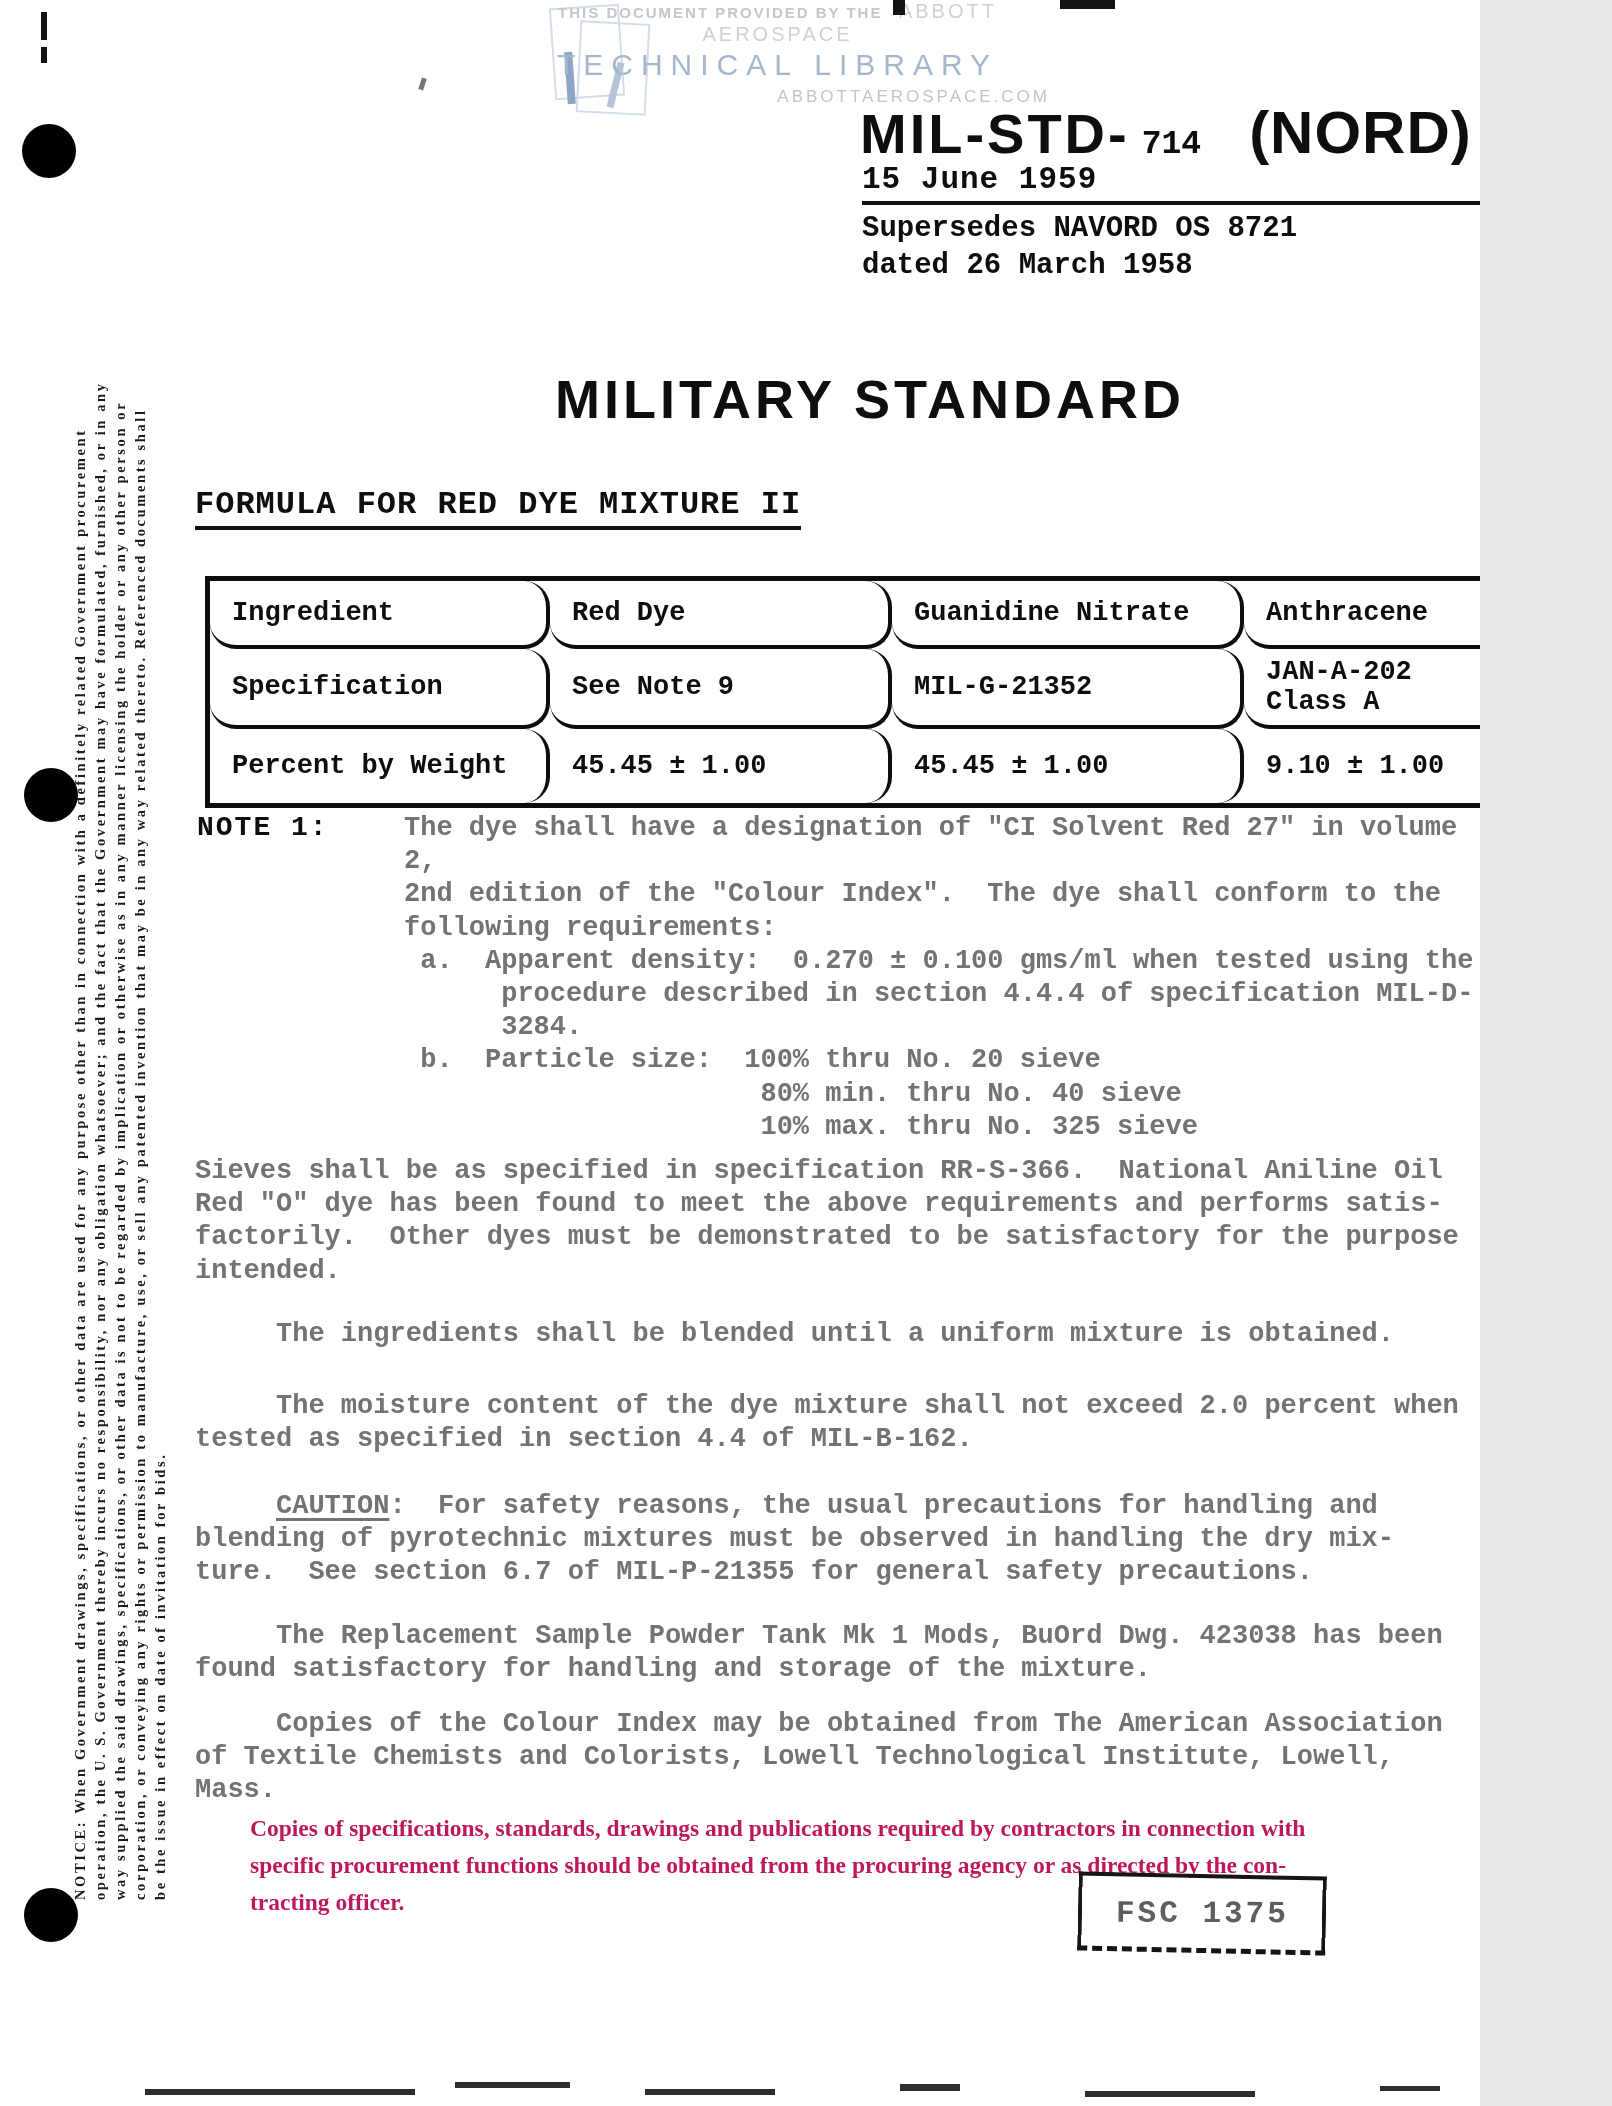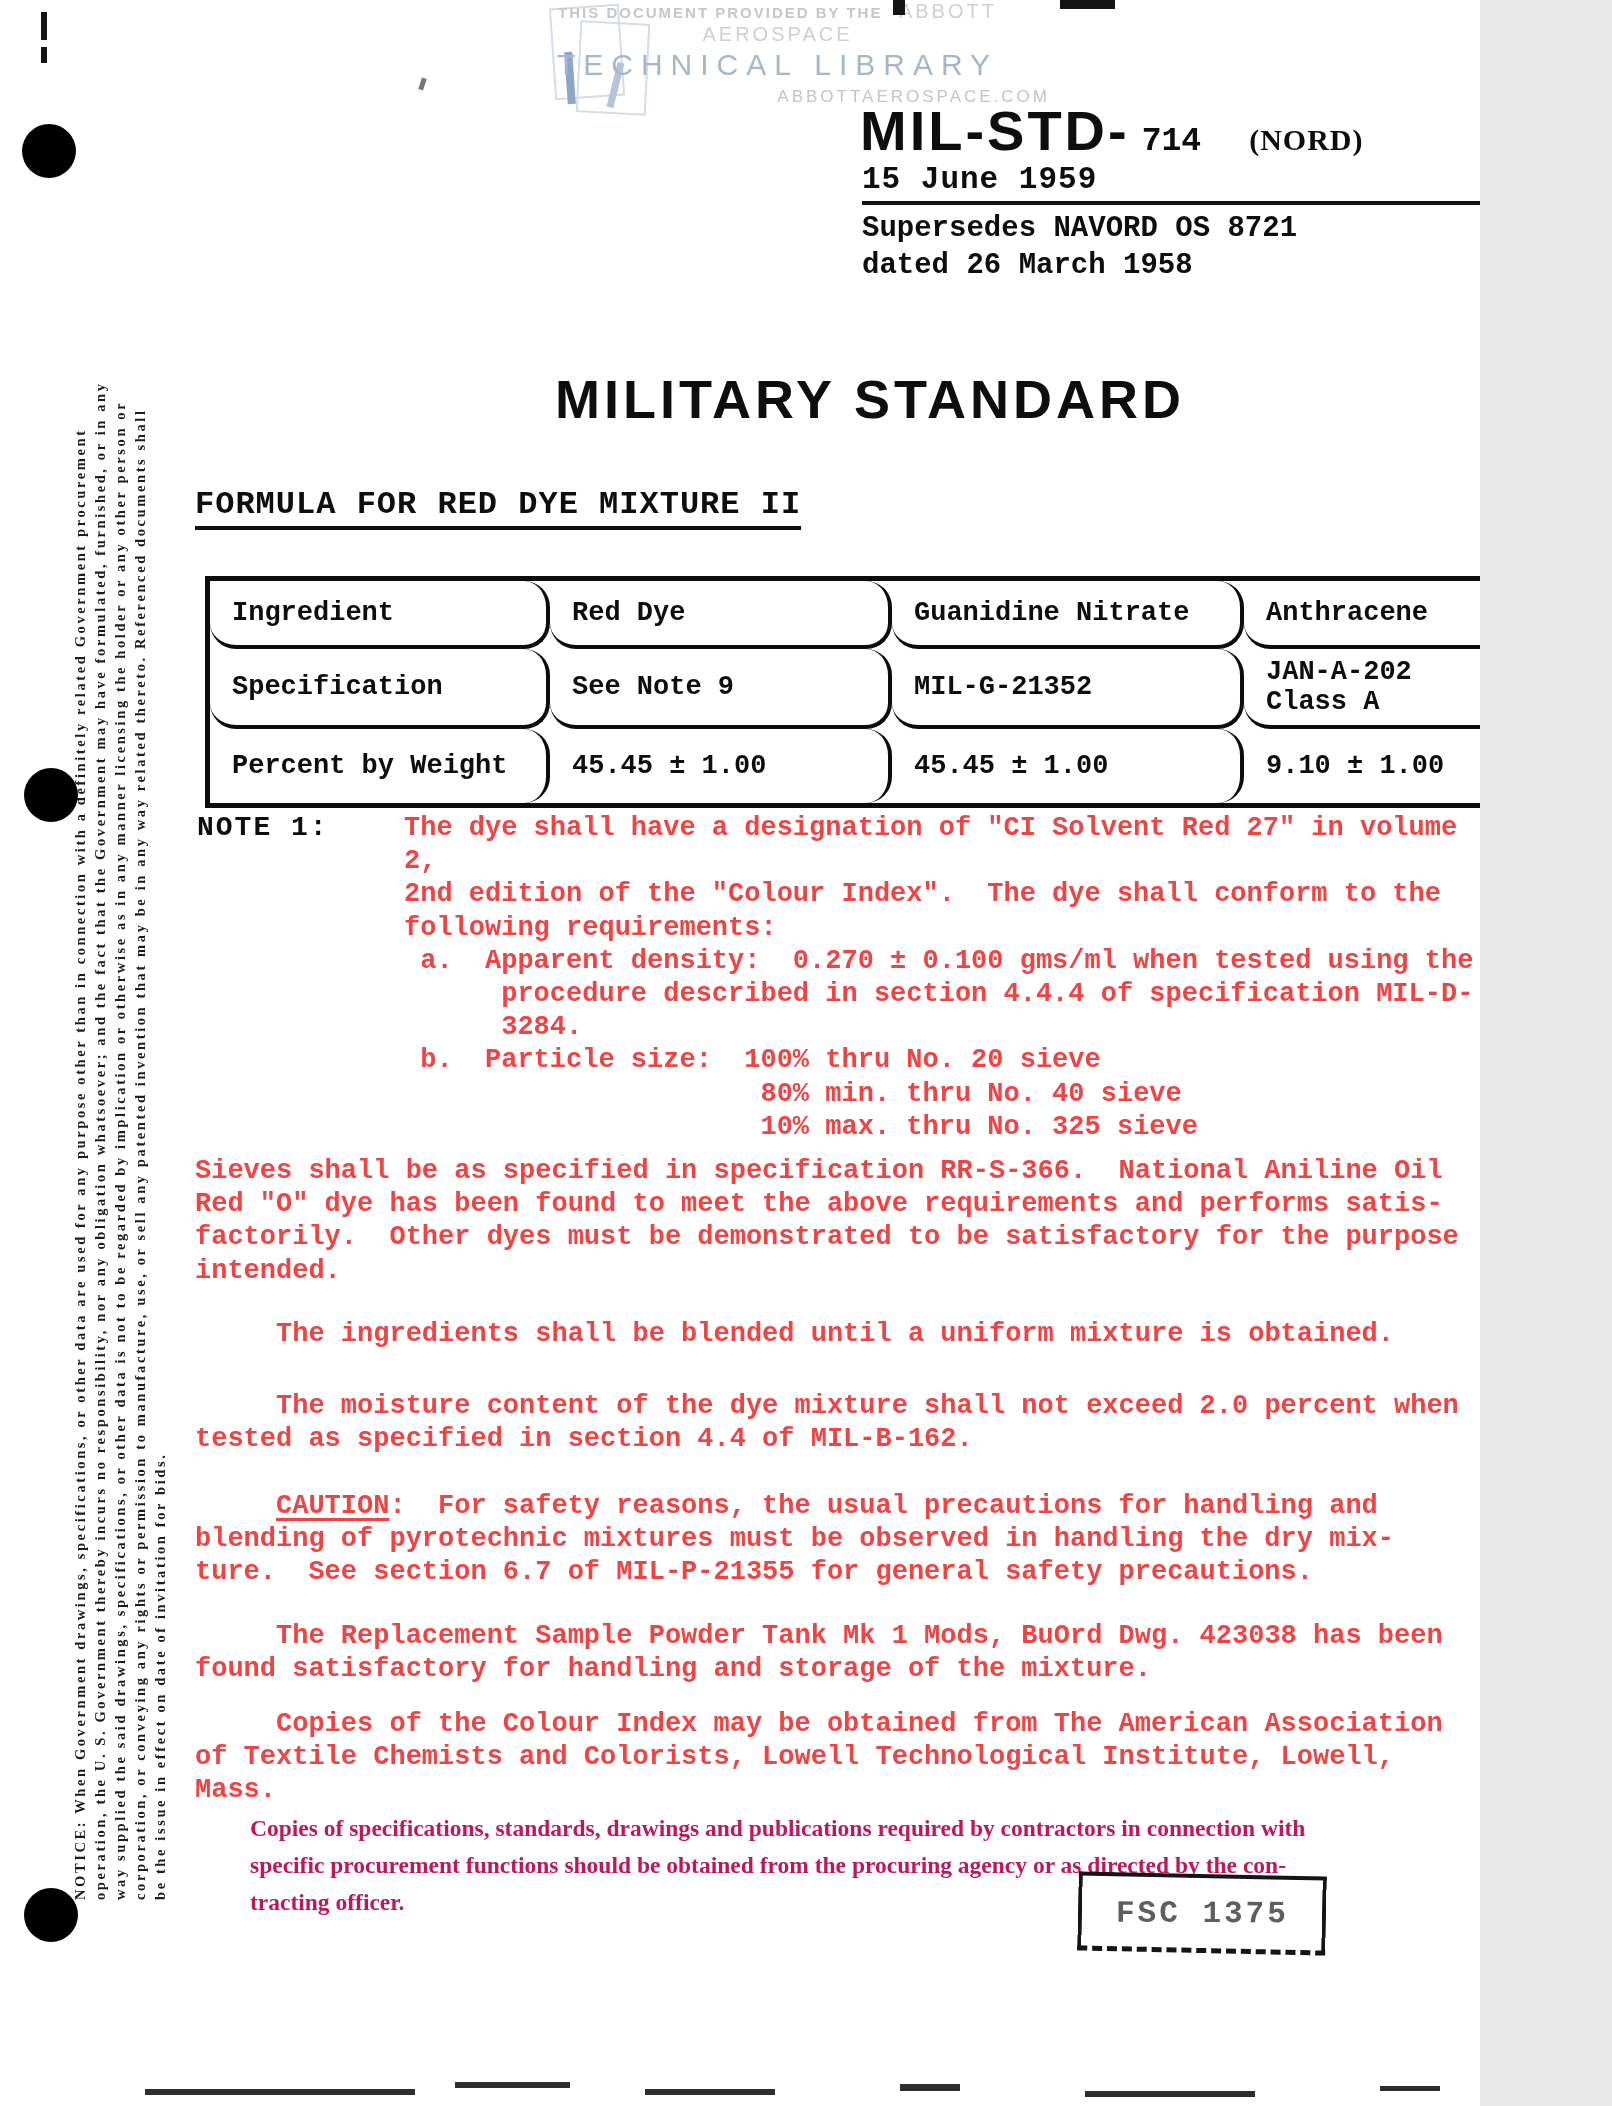--- a/index.html
+++ b/index.html
@@ -24,21 +24,21 @@
   .notice{position:absolute;left:72px;top:88px;height:1812px;display:flex;gap:3px;overflow:hidden;}
   .notice div{writing-mode:vertical-rl;transform:rotate(180deg);height:100%;
               font-family:"Liberation Serif",serif;font-weight:bold;font-size:14.5px;
               letter-spacing:2.6px;line-height:17px;color:#1c1c1c;white-space:nowrap;}
 
   
   .mono{font-family:"Liberation Mono","DejaVu Sans Mono",monospace;font-weight:bold;}
   .stdline{position:absolute;left:860px;top:98px;display:flex;align-items:baseline;}
   .std-prefix{font-size:56px;font-weight:900;letter-spacing:3px;}
   .std-num{font-size:33px;margin-left:12px;}
-  .std-org{font-size:30px;font-weight:900;margin-left:48px;letter-spacing:1px;font-family:Liberation Serif, serif;}
+  .std-org{font-size:60px;font-weight:900;margin-left:48px;letter-spacing:1px;}
   .dateline{position:absolute;left:862px;top:162px;width:632px;border-bottom:4px solid #111;
             padding-bottom:4px;font-size:31px;letter-spacing:1px;}
   .sup1{position:absolute;left:862px;top:212px;font-size:29px;}
   .sup2{position:absolute;left:862px;top:249px;font-size:29px;}
 
   .title{position:absolute;left:195px;top:368px;width:1350px;text-align:center;
          font-size:54px;font-weight:900;letter-spacing:4px;}
   .subtitle-wrap{position:absolute;left:195px;top:486px;width:1350px;text-align:left;}
   .subtitle{display:inline-block;font-size:32px;letter-spacing:1px;
             border-bottom:4px solid #111;padding-bottom:3px;}
@@ -52,21 +52,21 @@
         font-family:"Liberation Mono","DejaVu Sans Mono",monospace;font-weight:bold;
         white-space:pre-wrap;line-height:30px;border-radius:26px;}
   .cell.last-col{border-right:none;}
   .cell.last-row{border-bottom:none;}
 
   
   .note-label{position:absolute;left:197px;top:812px;font-size:28px;letter-spacing:2px;}
   .note-text{position:absolute;left:404px;top:812px;}
   .para{position:absolute;left:195px;width:1370px;}
   .body-text{font-family:"Liberation Mono","DejaVu Sans Mono",monospace;font-weight:bold;
-             font-size:27px;line-height:33.2px;white-space:pre-wrap;color:#ef4444;}
+             font-size:27px;line-height:33.2px;white-space:pre-wrap;color:#737373;}
   .u{text-decoration:underline;text-decoration-thickness:3px;text-underline-offset:5px;}
 
   .footer-notice{position:absolute;left:250px;top:1810px;width:1330px;
                  font-family:"Liberation Serif",serif;font-weight:bold;font-size:23.5px;
                  line-height:37px;white-space:pre-wrap;color:#be185d;}
 
   
   .stamp{position:absolute;left:1078px;top:1874px;width:240px;height:70px;
          border:4px solid #151515;border-bottom:5px dashed #151515;
          transform:rotate(1.2deg);display:flex;align-items:center;justify-content:center;}

